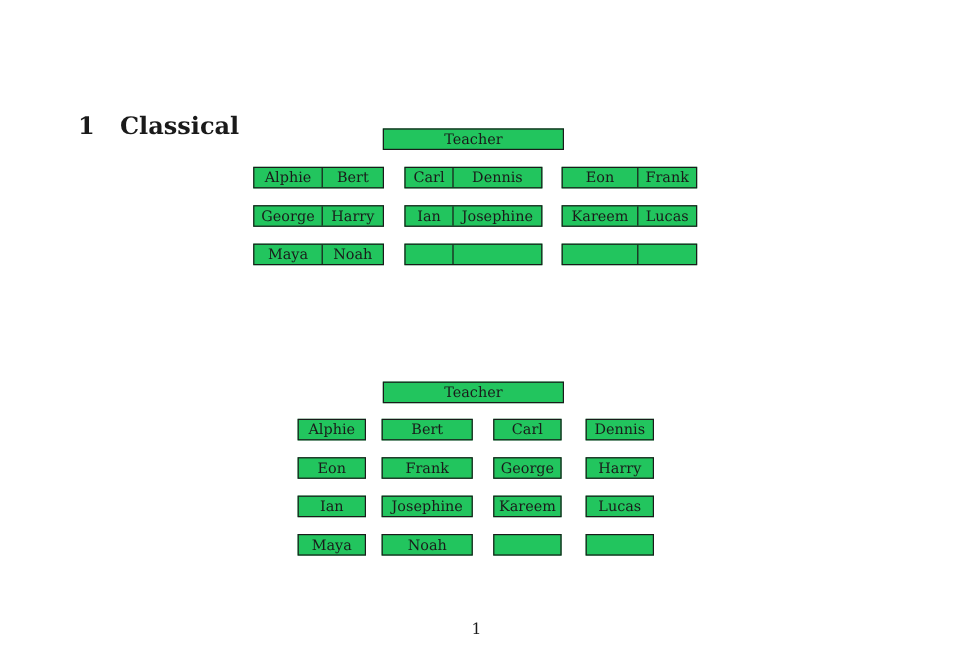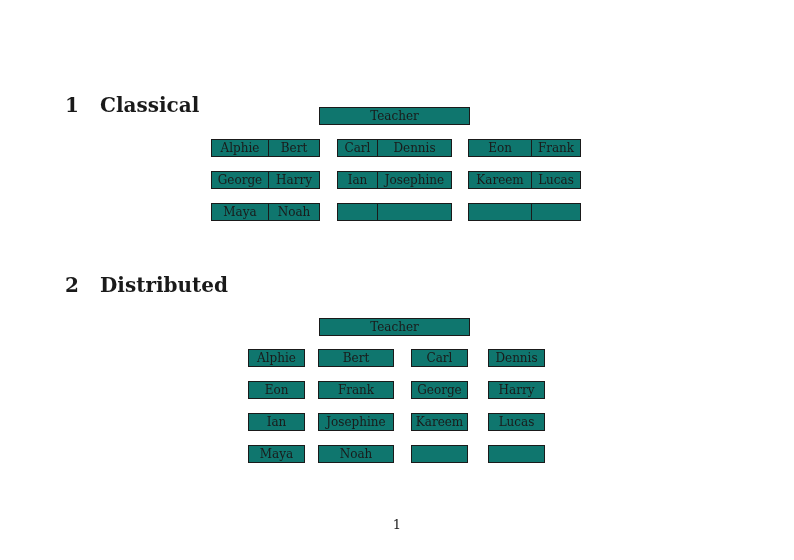--- a/index.html
+++ b/index.html
@@ -29,21 +29,21 @@
     min-width: 35px;
   }
   .box {
     position: absolute;
     box-sizing: border-box;
     border: 1px solid #1a1a1a;
     height: 18px;
     font-size: 12px;
     line-height: 16px;
     text-align: center;
-    background: #0f766e;
+    background: #22c55e;
   }
   .teacher-box {
     width: 151px;
   }
   .desk2 {
     display: flex;
   }
   .desk2 .seat {
     display: block;
     box-sizing: border-box;
@@ -109,23 +109,20 @@
   </div>
   <div class="box desk2" style="left:337px;top:203px;width:115px;">
     <span class="seat seat-l" style="width:40px;"></span>
     <span class="seat seat-r"></span>
   </div>
   <div class="box desk2" style="left:468px;top:203px;width:113px;">
     <span class="seat seat-l" style="width:63px;"></span>
     <span class="seat seat-r"></span>
   </div>
 
-  <div class="section-heading" style="top:274px;">
-    <span class="sec-num">2</span><span>Distributed</span>
-  </div>
 
   <div class="box teacher-box" style="left:319px;top:318px;">Teacher</div>
 
   <div class="box" style="left:248px;top:349px;width:57px;">Alphie</div>
   <div class="box" style="left:318px;top:349px;width:76px;">Bert</div>
   <div class="box" style="left:411px;top:349px;width:57px;">Carl</div>
   <div class="box" style="left:488px;top:349px;width:57px;">Dennis</div>
 
   <div class="box" style="left:248px;top:381px;width:57px;">Eon</div>
   <div class="box" style="left:318px;top:381px;width:76px;">Frank</div>

